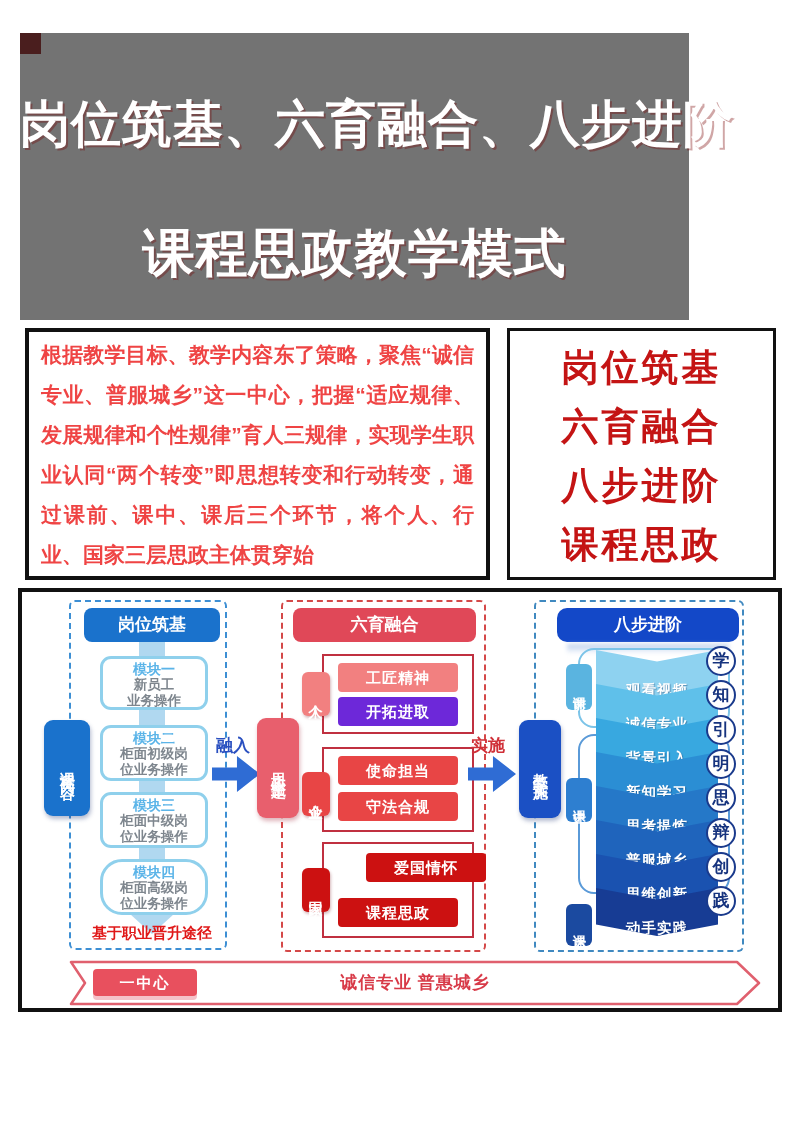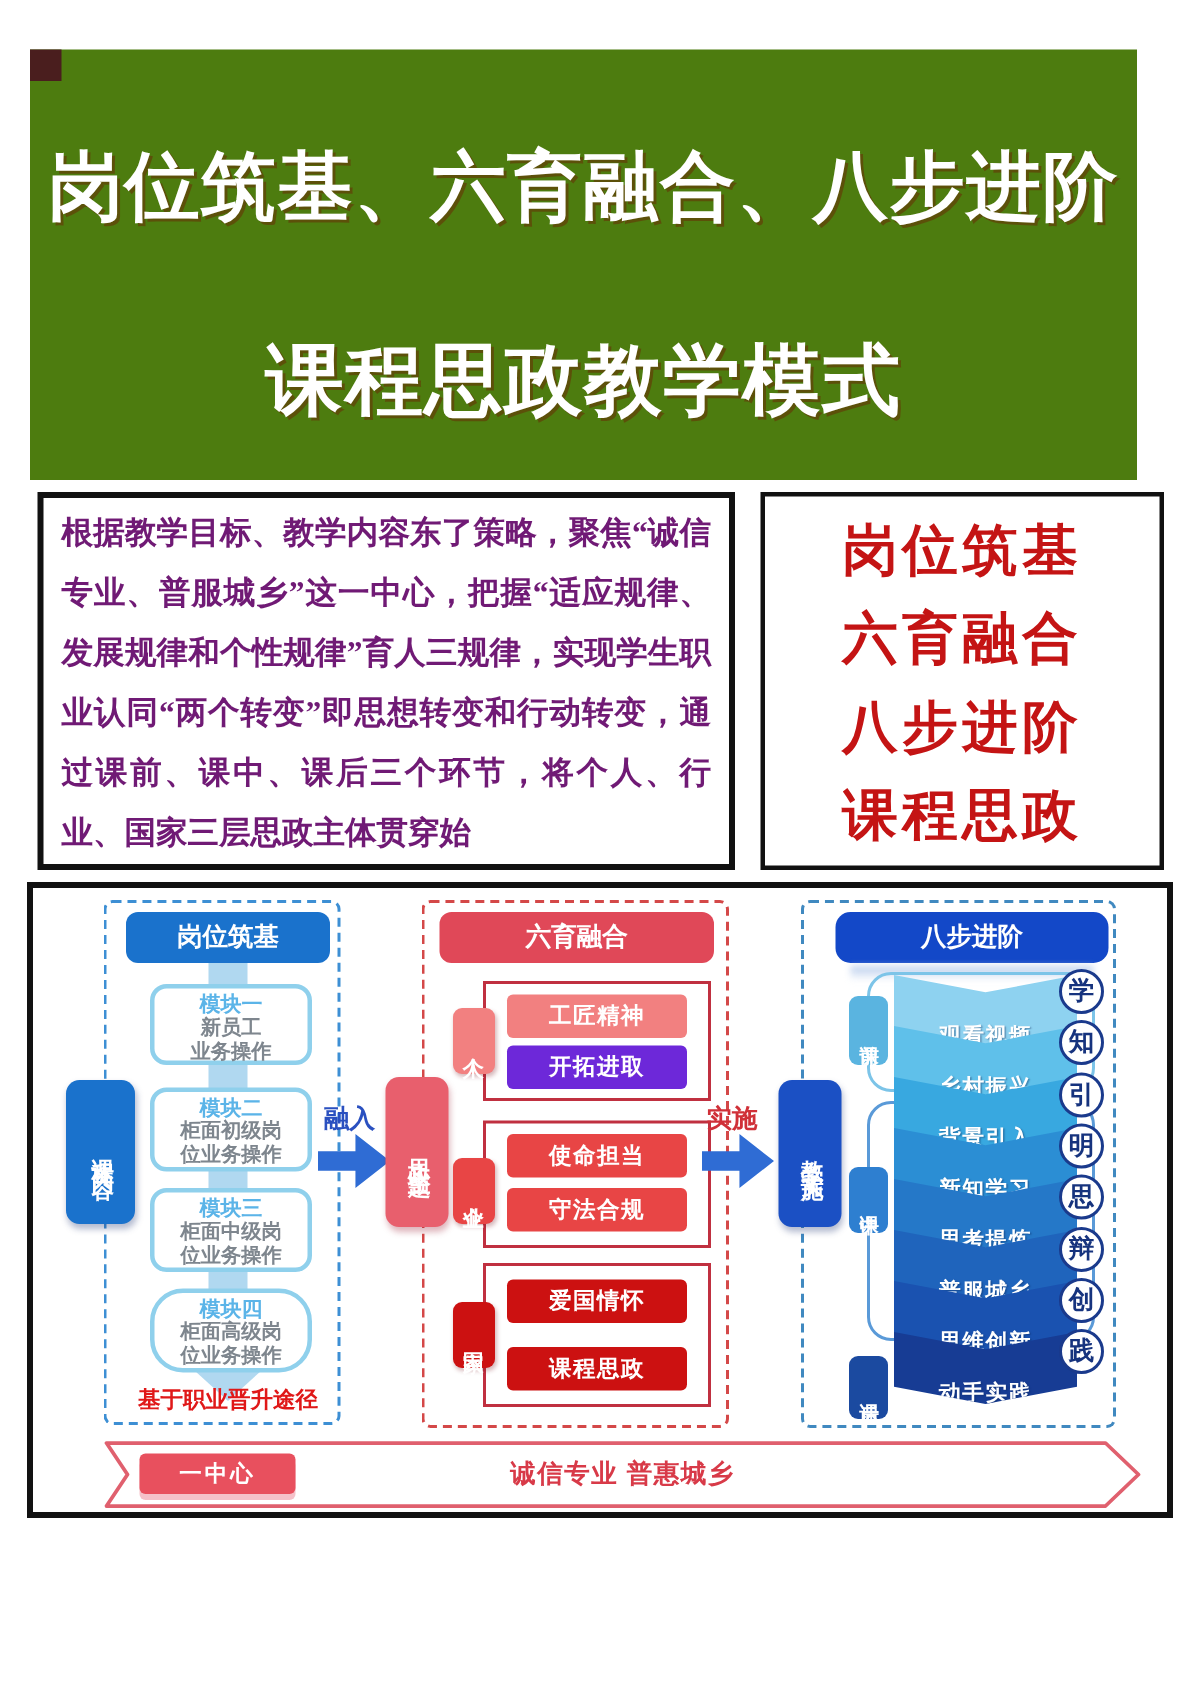--- a/index.html
+++ b/index.html
@@ -1,32 +1,32 @@
 <!DOCTYPE html>
 <html><head>
 <meta charset="utf-8">
 <style>
   * { margin:0; padding:0; box-sizing:border-box; }
   html,body { width:800px; height:1132px; background:#ffffff; font-family:"Liberation Sans", sans-serif; }
   .page { position:relative; width:800px; height:1132px; background:#fff; overflow:hidden; }
 
   
-  .title-banner { position:absolute; left:20px; top:33px; width:738px; height:287px; background:#4d7c0f; }
+  .title-banner { position:absolute; left:20px; top:33px; width:669px; height:287px; background:#737373; }
   .corner-square { position:absolute; left:0; top:0; width:21px; height:21px; background:#4a1e1e; }
   .title-line { position:absolute; left:0; width:100%; text-align:center; color:#ffffff;
     font-family:"Liberation Serif", serif; font-weight:bold; font-size:50px; letter-spacing:1px;
     text-shadow:2px 2px 0 rgba(120,0,0,.35); white-space:nowrap; }
   .title-line-1 { top:58px; }
   .title-line-2 { top:186px; font-size:52px; }
 
   
   .intro-box { position:absolute; left:25px; top:328px; width:465px; height:252px; background:#fff;
     border:4px solid #111; padding:3px 12px 0 12px; }
-  .intro-text { color:#701a75; font-weight:bold; font-size:21px; line-height:40px; text-align:justify;
-    font-family:Liberation Serif, serif; }
+  .intro-text { color:#ef4444; font-weight:bold; font-size:21px; line-height:40px; text-align:justify;
+    font-family:Liberation Sans, sans-serif; }
 
   
   .keywords-box { position:absolute; left:507px; top:328px; width:269px; height:252px; background:#fff;
     border:3px solid #111; padding-top:7px; text-align:center; }
   .keyword { color:#c41414; font-family:"Liberation Serif", serif; font-weight:bold; font-size:37px;
     line-height:59px; letter-spacing:3px; }
 
   
   .diagram-panel { position:absolute; left:18px; top:588px; width:764px; height:424px; background:#fff;
     border:4px solid #111; }
@@ -85,21 +85,21 @@
     display:flex; align-items:center; justify-content:center; box-shadow:1px 2px 3px rgba(120,20,30,.3); }
   .tab-1 { top:80px;  background:#f28080; }
   .tab-2 { top:180px; background:#e84545; }
   .tab-3 { top:276px; background:#cc1111; }
   .group-item { position:absolute; left:316px; width:120px; height:29px; border-radius:4px; color:#fff;
     font-weight:bold; font-size:15px; text-align:center; line-height:29px; letter-spacing:1px; }
   .gi-1a { top:71px;  background:#f28080; }
   .gi-1b { top:105px; background:#6d28d9; }
   .gi-2a { top:164px; background:#e84545; }
   .gi-2b { top:200px; background:#e84545; }
-  .gi-3a { top:261px; background:#cc1111; }
+  .gi-3a { top:261px; background:#cc1111;margin-left:28px; }
   .gi-3b { top:306px; background:#cc1111; }
 
   
   .stage-outline { position:absolute; background:transparent; }
   .pre-outline { left:556px; top:56px;  width:152px; height:80px;  border:2px solid #7cc4e8; border-radius:16px; }
   .mid-outline { left:556px; top:142px; width:152px; height:160px; border:2px solid #5a9ad8; border-radius:16px; }
   .stage-tab { position:absolute; left:544px; width:26px; color:#fff; font-weight:bold; font-size:13px;
     border-radius:6px; writing-mode:vertical-rl; text-orientation:upright;
     display:flex; align-items:center; justify-content:center; }
   .stage-pre  { top:72px;  height:46px; background:#5ab4e0; }
@@ -225,21 +225,21 @@
     <div class="side-pill side-right">教学实施</div>
 
     <div class="stage-outline pre-outline"></div>
     <div class="stage-outline mid-outline"></div>
 
     <div class="stage-tab stage-pre">课前</div>
     <div class="stage-tab stage-mid">课中</div>
     <div class="stage-tab stage-post">课后</div>
 
     <div class="chevron ch-1">观看视频</div>
-    <div class="chevron ch-2">乡村振兴</div>
+    <div class="chevron ch-2">诚信专业</div>
     <div class="chevron ch-3">背景引入</div>
     <div class="chevron ch-4">新知学习</div>
     <div class="chevron ch-5">思考提炼</div>
     <div class="chevron ch-6">普服城乡</div>
     <div class="chevron ch-7">思维创新</div>
     <div class="chevron ch-8">动手实践</div>
 
     <div class="badge bd-1">学</div>
     <div class="badge bd-2">知</div>
     <div class="badge bd-3">引</div>

